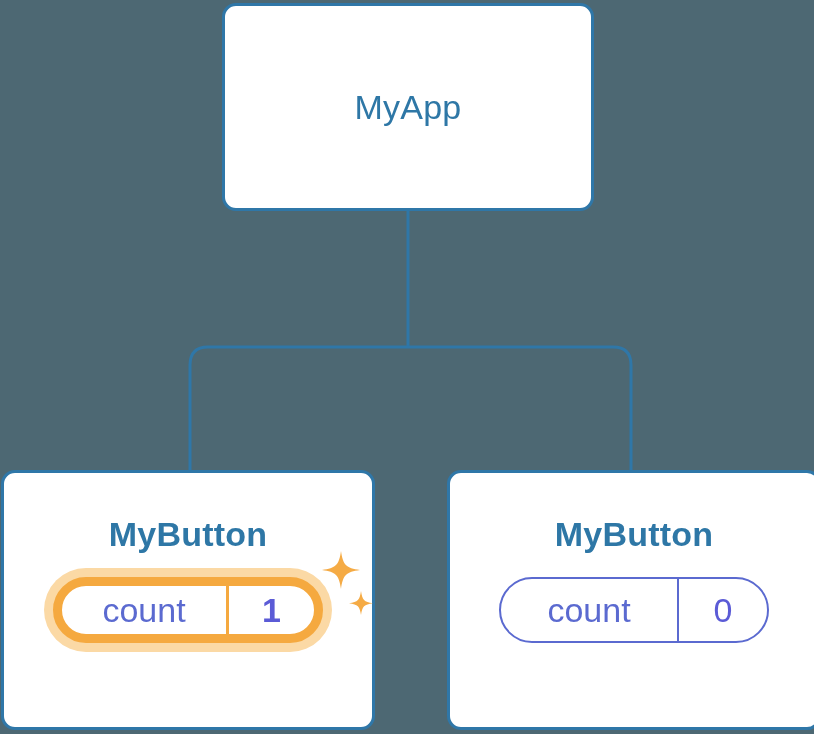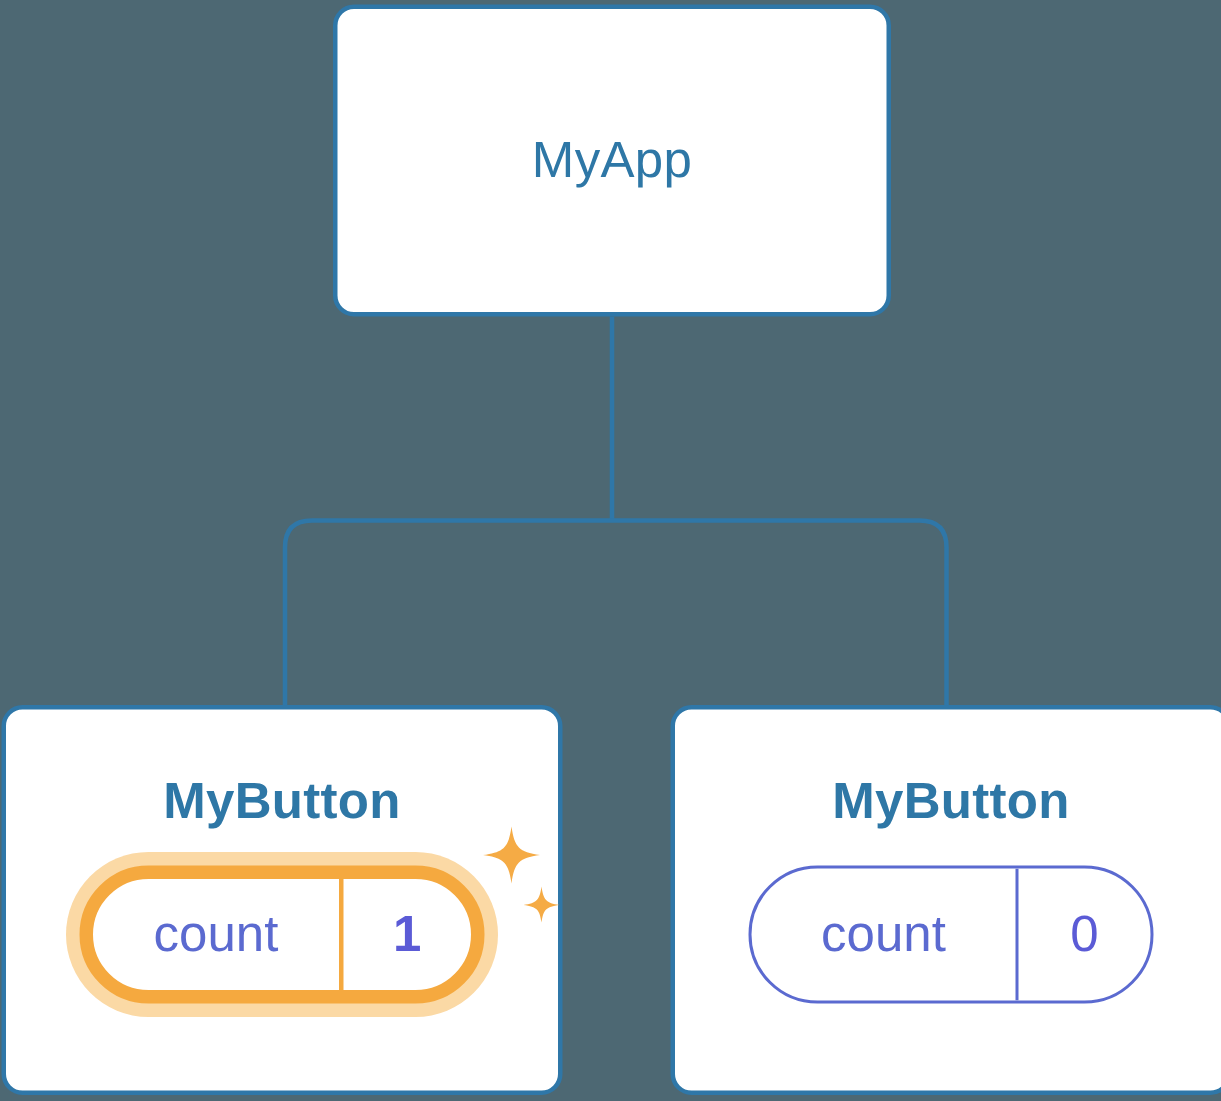--- a/index.html
+++ b/index.html
@@ -89,21 +89,21 @@
     display: flex;
     align-items: center;
     justify-content: center;
   }
 
   .pill {
     position: relative;
     display: flex;
     align-items: stretch;
     box-sizing: border-box;
-    height: 92px;
+    height: 66px;
     width: 270px;
     border-radius: 46px;
     background: #ffffff;
     border: 2px solid #5b6ad0;
     overflow: hidden;
   }
 
   .pill .cell {
     display: flex;
     align-items: center;

